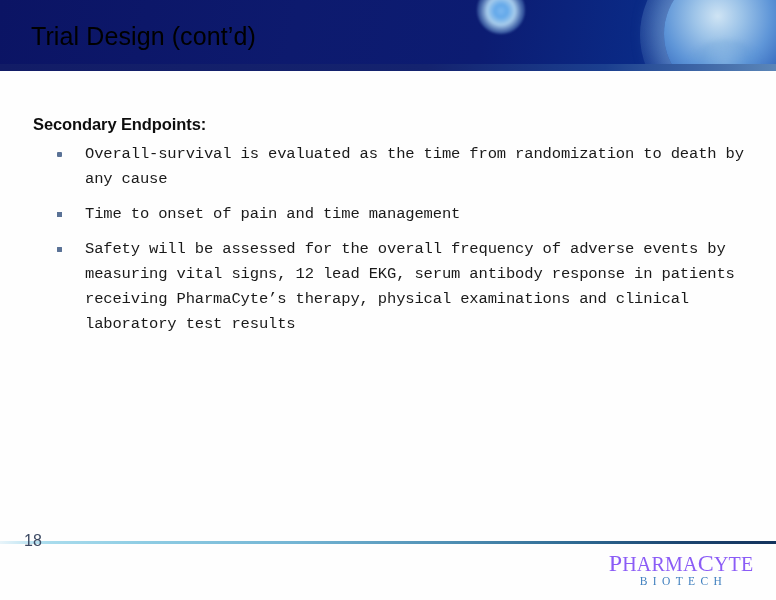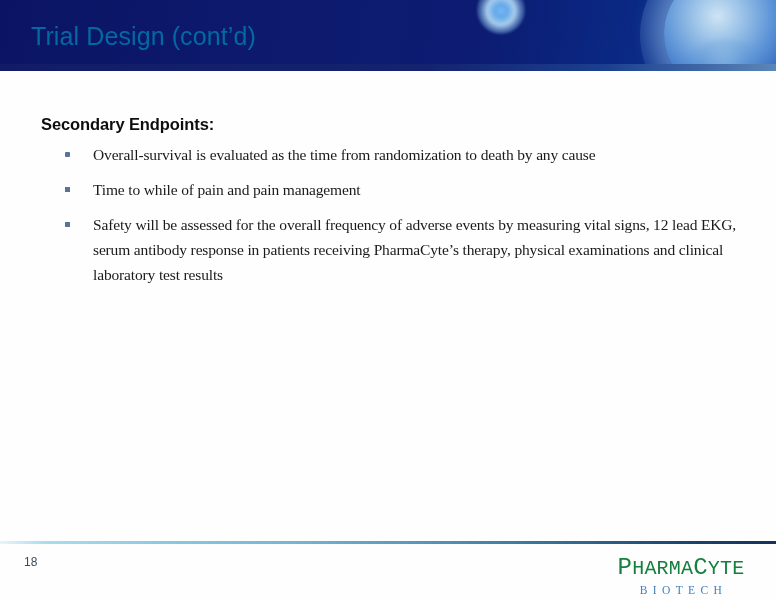--- a/index.html
+++ b/index.html
@@ -84,30 +84,30 @@
     background: radial-gradient(circle at 50% 50%, rgba(150,195,230,0.35) 0%, rgba(90,150,210,0.18) 55%, rgba(14,28,100,0) 100%);
     filter: blur(2px);
   }
 
   .slide-title {
     position: absolute;
     left: 31px;
     top: 22px;
     font-size: 25px;
     font-weight: 400;
-    color: #0369a1;
+    color: #000000;
     letter-spacing: 0.1px;
     white-space: nowrap;
     font-family: "Liberation Sans", sans-serif;
   }
 
   
   .body-area {
     position: absolute;
-    left: 8px;
+    left: 0;
     top: 71px;
     width: 713px;
     height: 460px;
   }
 
   .section-heading {
     position: absolute;
     left: 33px;
     top: 44px;
     font-size: 16.5px;
@@ -128,21 +128,21 @@
   }
 
   .bullet-item {
     position: relative;
     padding-left: 52px;
     margin-bottom: 10px;
     font-size: 15.5px;
     line-height: 25px;
     color: #1a1a1a;
     letter-spacing: -0.15px;
-    font-family: Liberation Serif, serif;
+    font-family: Liberation Mono, monospace;
   }
   .bullet-item:last-child { margin-bottom: 12px; }
 
   .bullet-dot {
     position: absolute;
     left: 24px;
     top: 10px;
     width: 5px;
     height: 5px;
     background: #5a7296;
@@ -155,39 +155,39 @@
     left: 0;
     top: 541px;
     width: 776px;
     height: 3px;
     background: linear-gradient(90deg, #e8f4fa 0%, #a9dced 6%, #8fcde4 18%, #74b5d4 38%, #4f8fb4 58%, #2f6a93 74%, #1c4570 88%, #13325c 100%);
   }
 
   .page-number {
     position: absolute;
     left: 24px;
-    top: 555px;
-    font-size: 12px;
+    top: 532px;
+    font-size: 16px;
     color: #3c4a63;
     font-family: "Liberation Sans", sans-serif;
   }
 
   .logo {
     position: absolute;
     left: 606px;
     top: 553px;
     width: 150px;
     text-align: center;
   }
   .logo-main {
-    font-family: Liberation Mono, monospace;
+    font-family: Liberation Serif, serif;
     font-size: 20px;
-    color: #15803d;
+    color: #8b5cf6;
     letter-spacing: 0.2px;
-    line-height: 30px;
+    line-height: 21px;
     white-space: nowrap;
   }
   .logo-main .cap {
     font-size: 24px;
   }
   .logo-sub {
     font-family: Liberation Serif, serif;
     font-size: 11.5px;
     color: #3f7fbe;
     letter-spacing: 5.4px;
@@ -224,21 +224,21 @@
         <span class="bullet-dot"></span>
       </li>
       <li class="bullet-item">
         <span class="bullet-dot"></span>
       </li>
       <li class="bullet-item">
         <span class="bullet-dot"></span>
       </li>
       <li class="bullet-item">
         <span class="bullet-dot"></span>
-        <span>Time to while of pain and pain management</span>
+        <span>Time to onset of pain and time management</span>
       </li>
       <li class="bullet-item">
         <span class="bullet-dot"></span>
       </li>
       <li class="bullet-item">
         <span class="bullet-dot"></span>
         <span>Safety will be assessed for the overall frequency of adverse events by measuring vital signs, 12 lead EKG, serum antibody response in patients receiving PharmaCyte’s therapy, physical examinations and clinical laboratory test results</span>
       </li>
     </ul>
 

